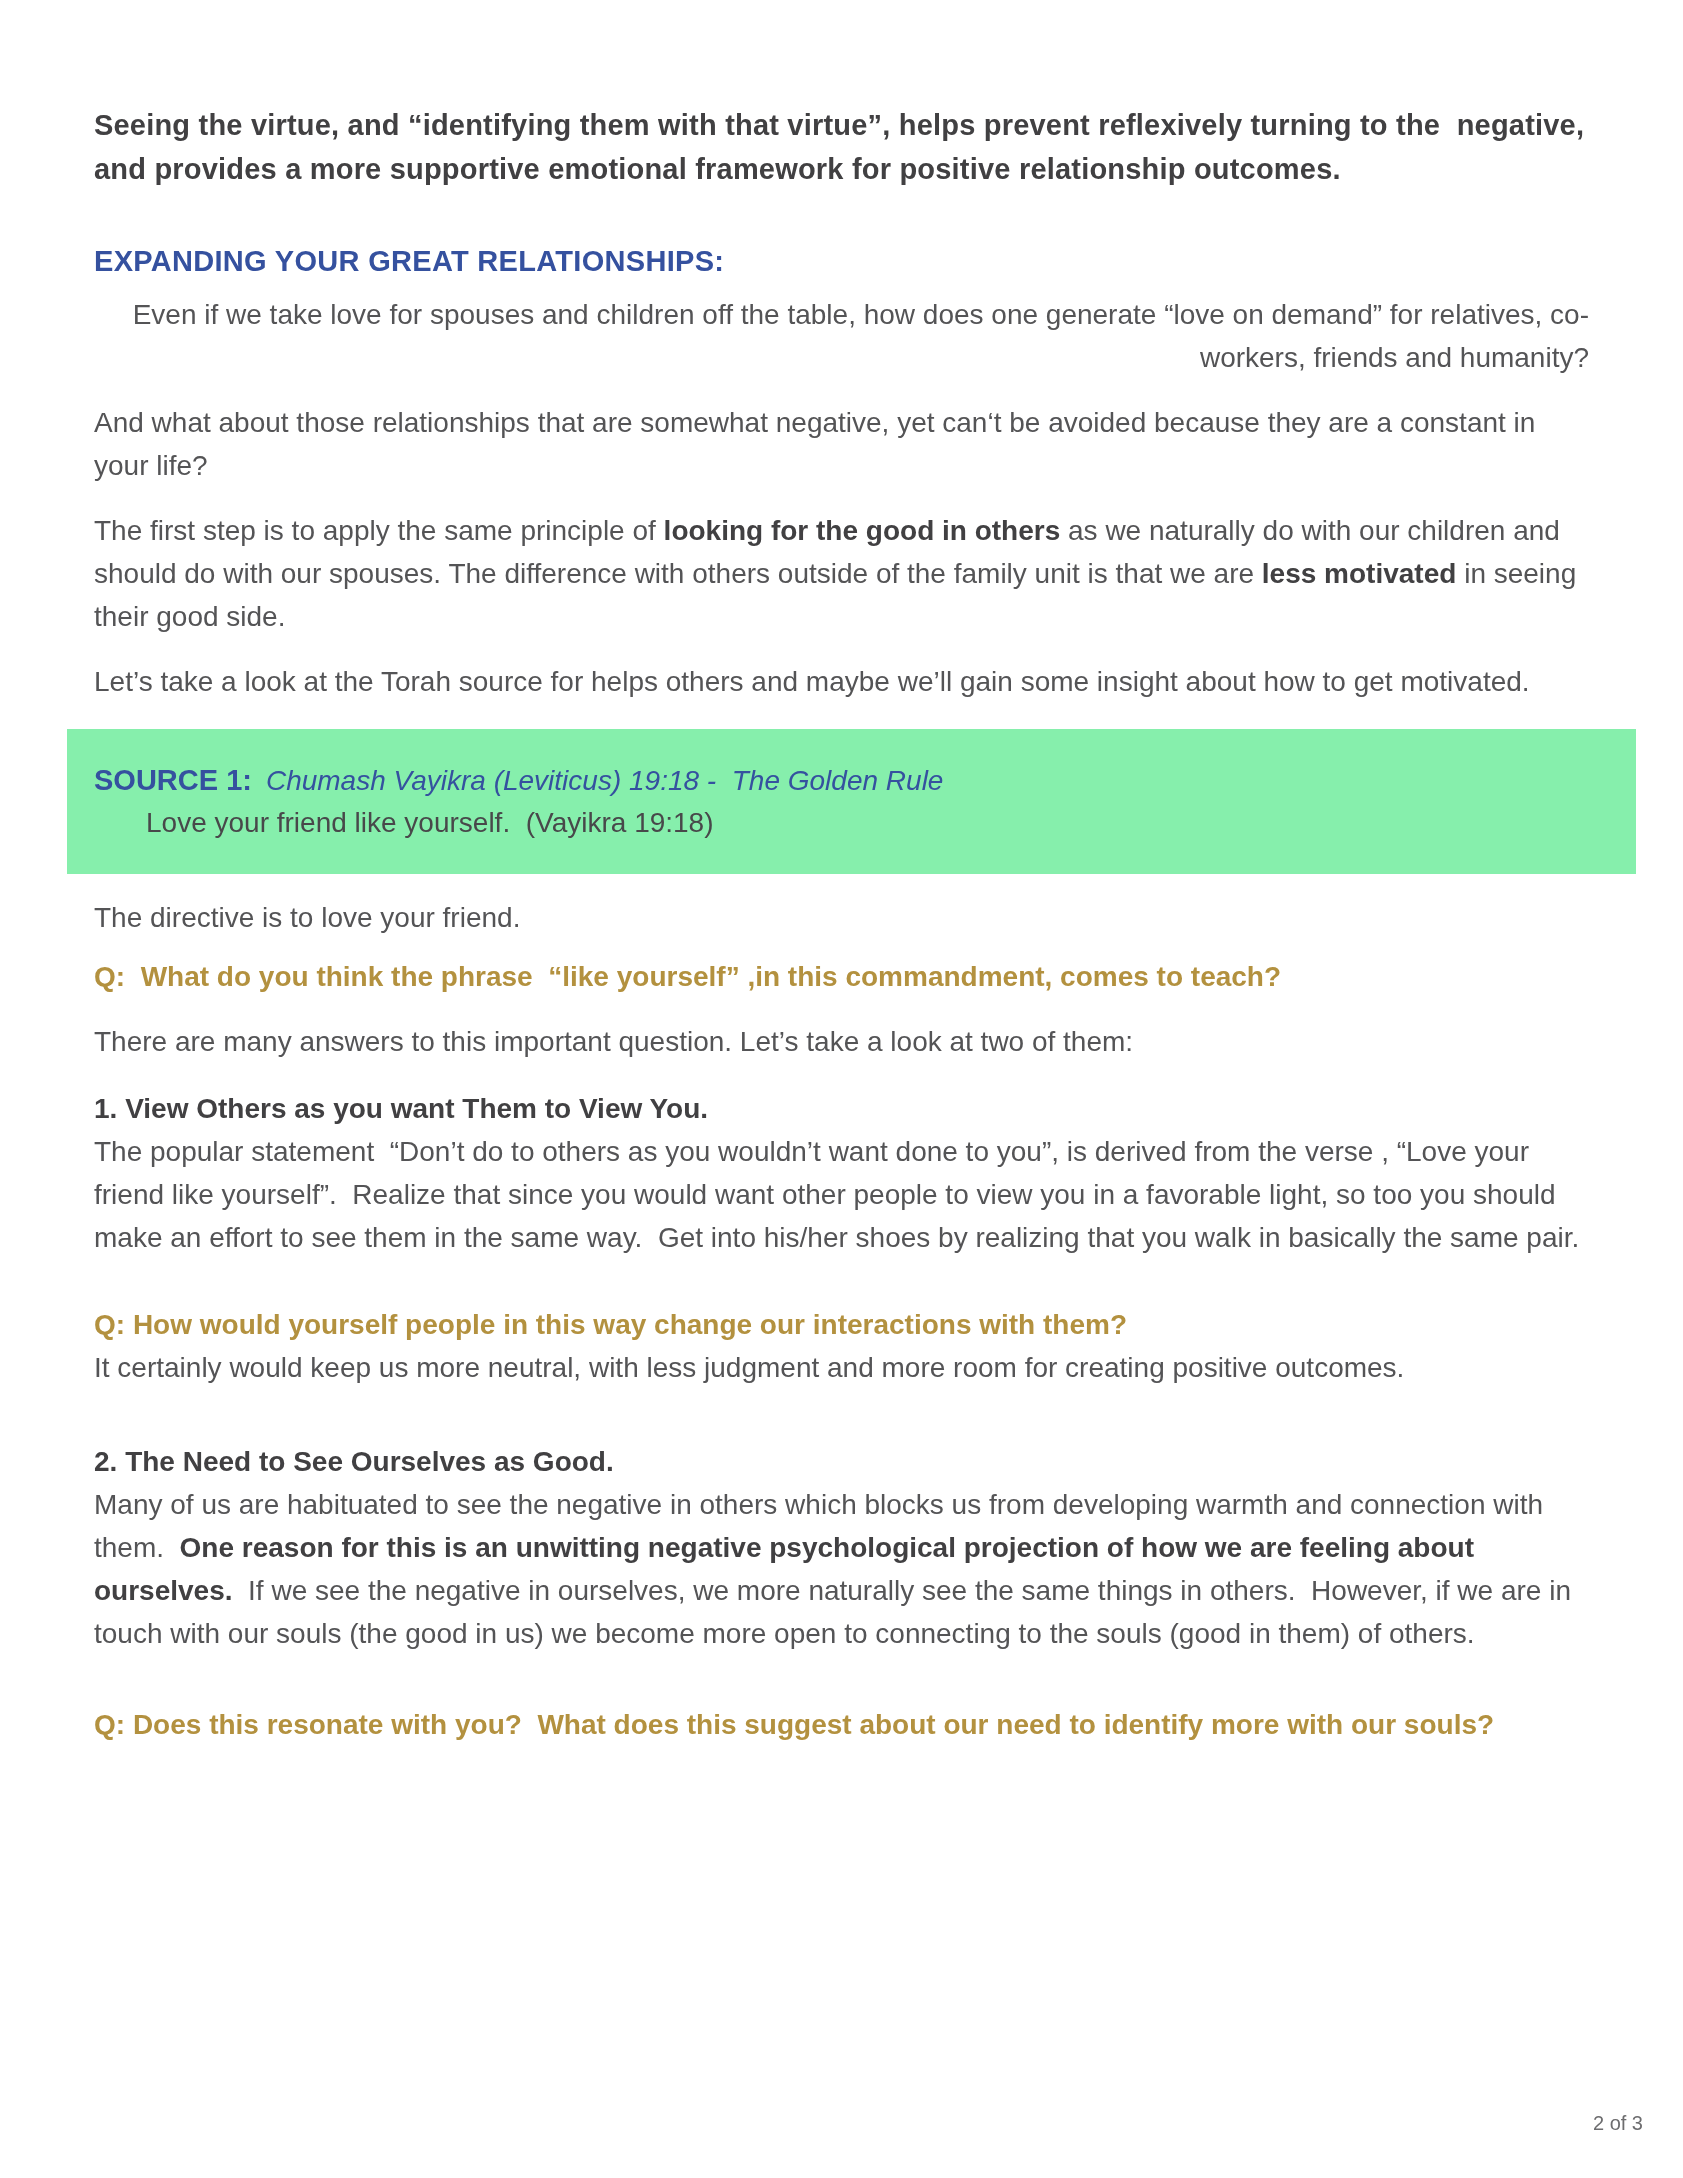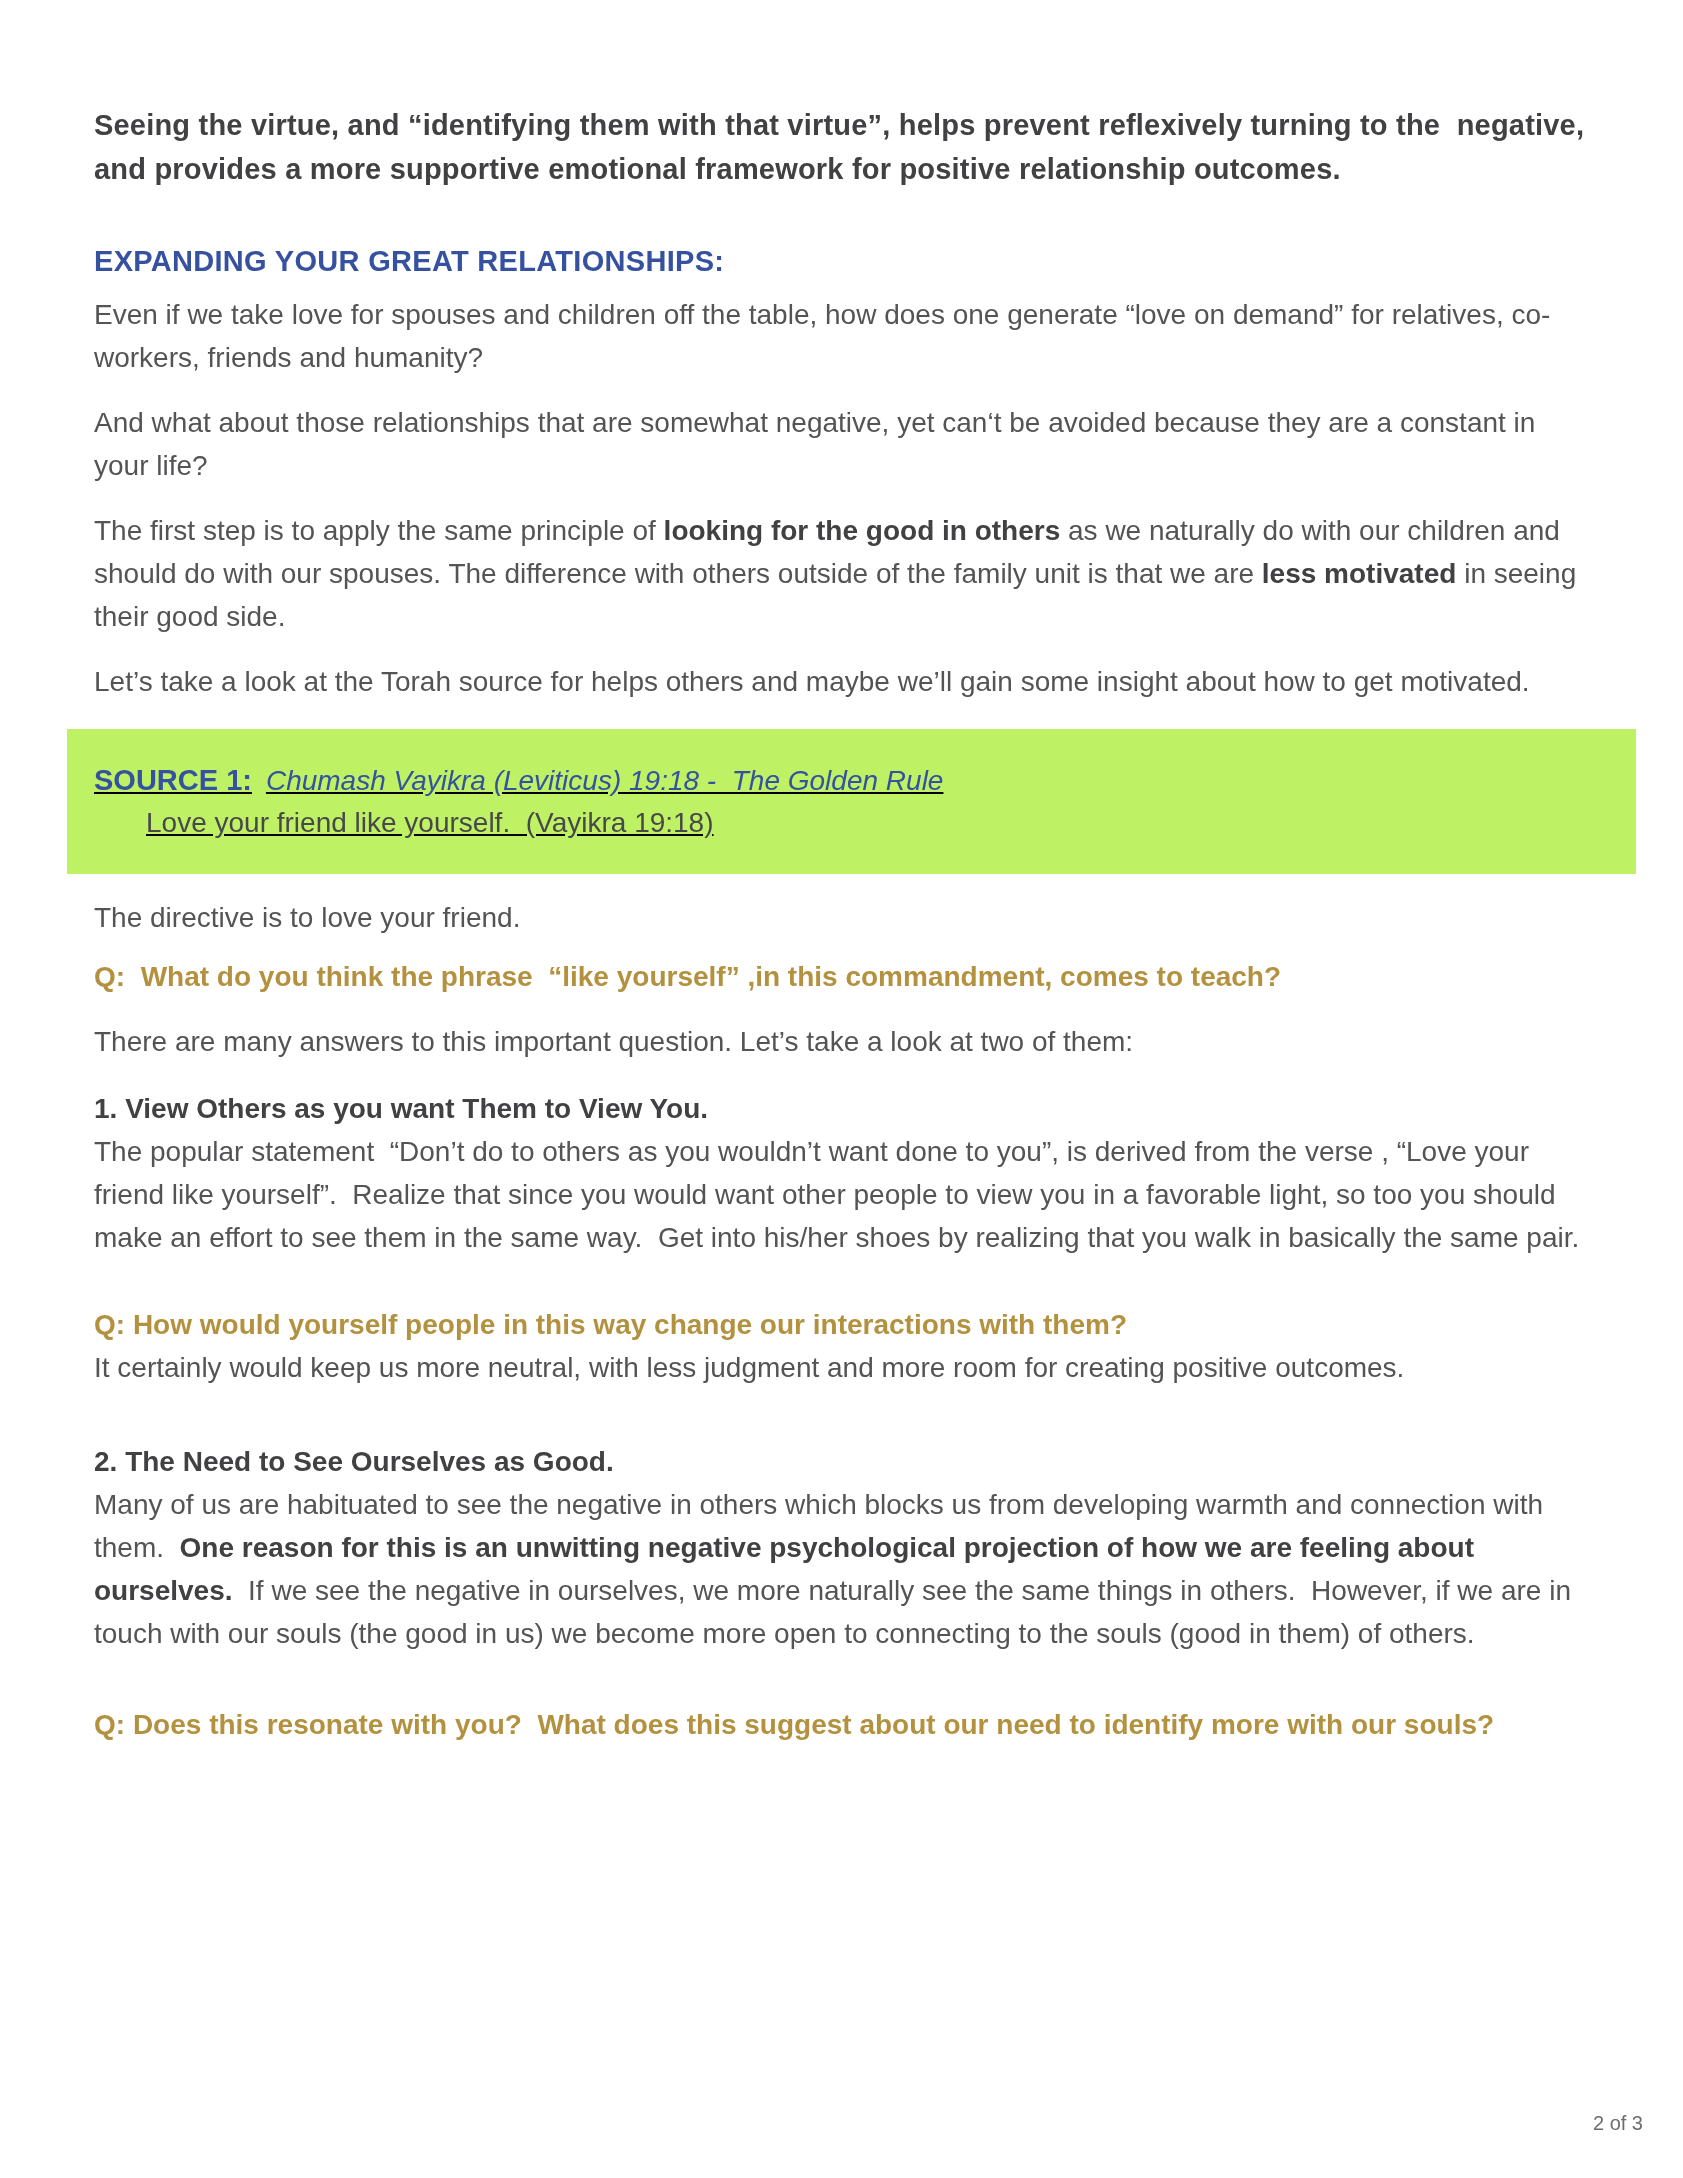--- a/index.html
+++ b/index.html
@@ -30,28 +30,27 @@
     line-height: 40px;
     letter-spacing: 0.3px;
   }
   p.body {
     margin: 22px 0 0 0;
     color: #545456;
     font-size: 28px;
     line-height: 43px;
     white-space: pre-wrap;
   }
-  p.body.tight { margin-top: 12px; }
+  p.body.tight { margin-top: 12px; text-align: right; }
   p.body.nogap { margin-top: 0; }
   .b { font-weight: 700; color: #414042; }
   .source-box {
-    background: #bef264;
+    background: #86efac;
     margin: 26px -47px 0 -27px;
     padding: 30px 40px 30px 27px;
-    text-decoration: underline;
   }
   .source-line {
     margin: 0;
     font-size: 28px;
     line-height: 42px;
     white-space: pre-wrap;
   }
   .source-label {
     color: #35519f;
     font-weight: 700;

